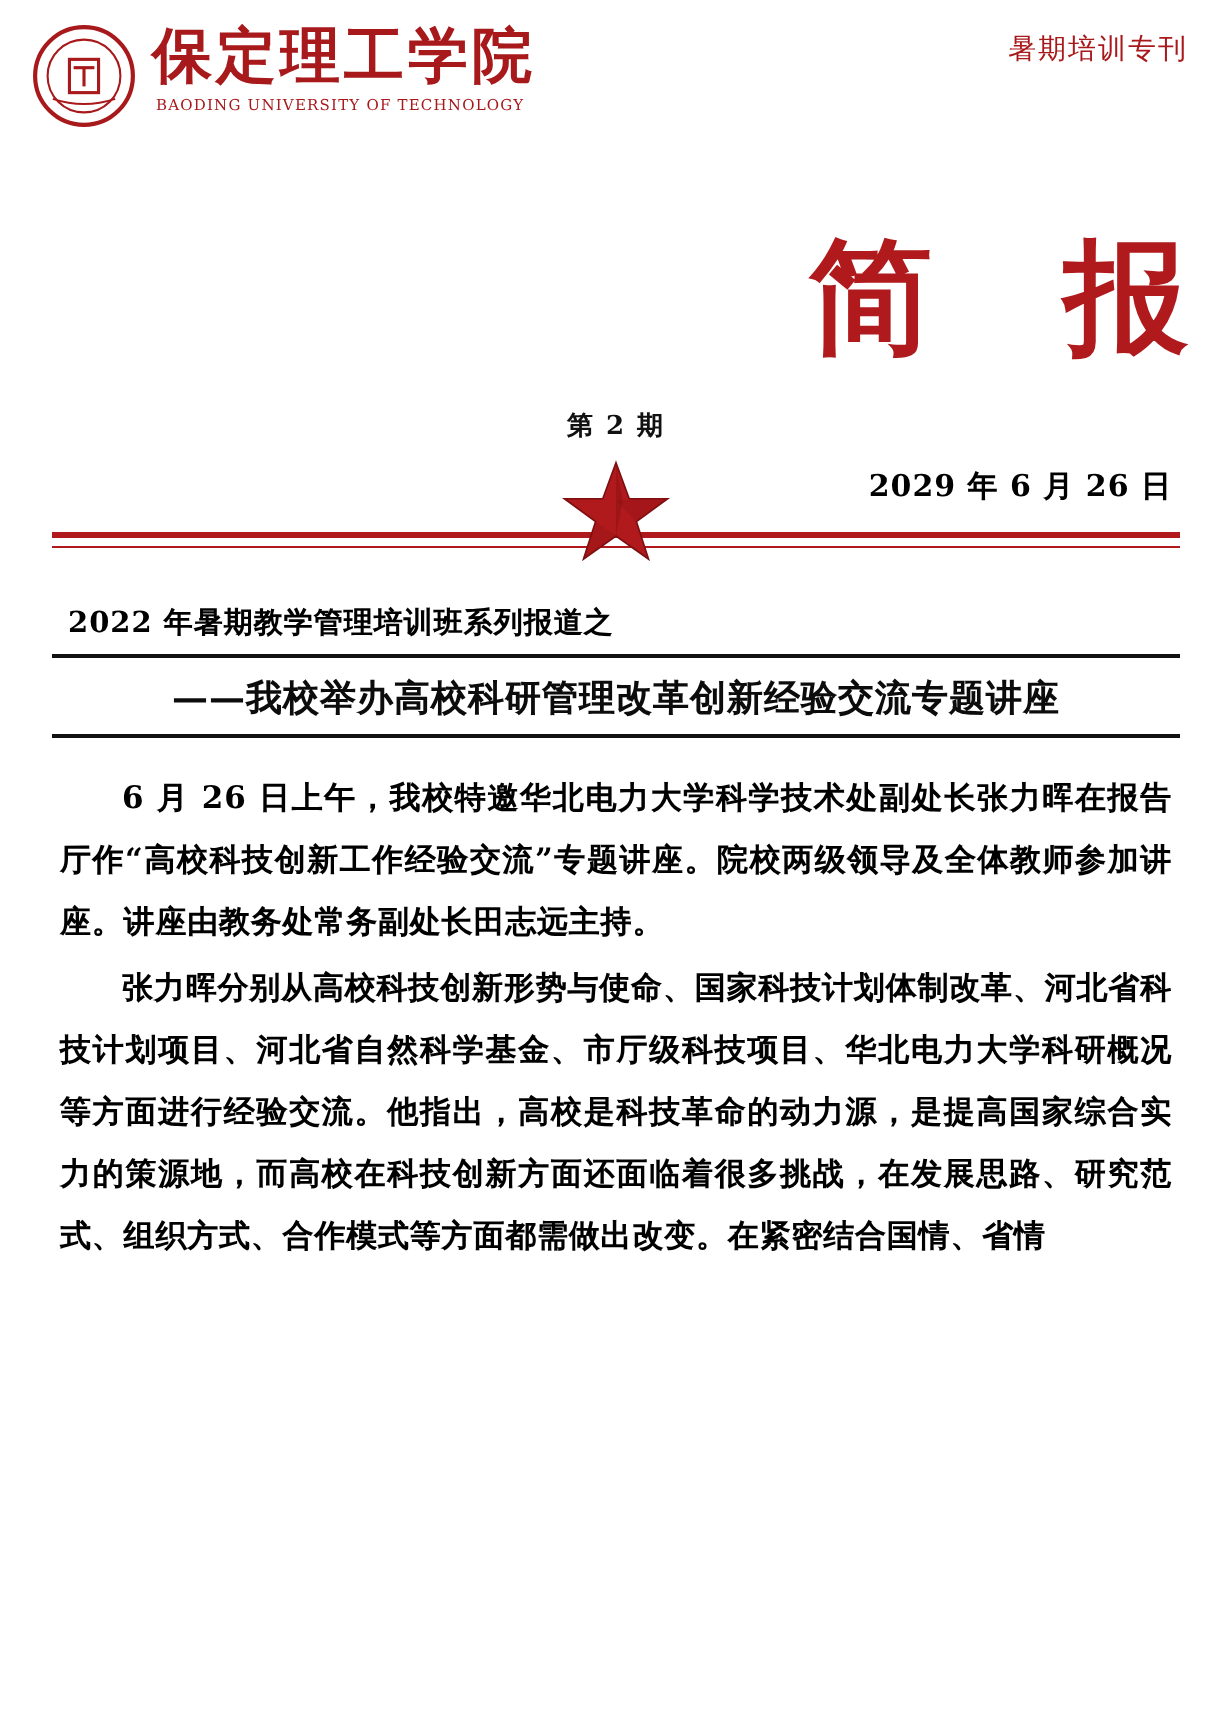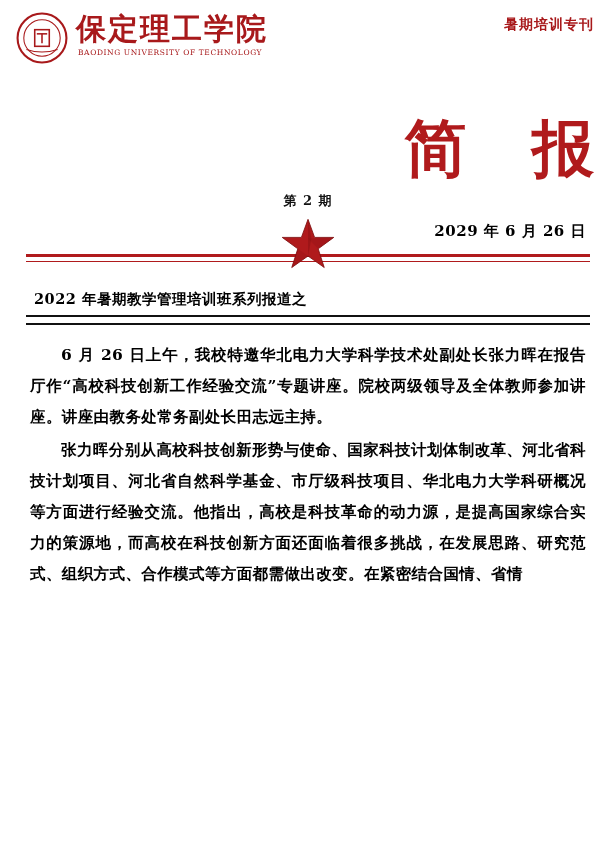--- a/index.html
+++ b/index.html
@@ -60,21 +60,21 @@
     letter-spacing: 0.6px;
     line-height: 10px;
     white-space: nowrap;
     padding-left: 2px;
   }
   .special-issue {
     position: absolute;
     right: 22px;
     top: 16px;
     font-size: 14px;
-    font-weight: bold;
+    font-weight: normal;
     color: #a8191b;
     letter-spacing: 1px;
     font-family: "DejaVu Serif", "Liberation Serif", serif;
   }
 
   
   .big-title {
     text-align: right;
     margin-top: 34px;
     font-size: 62px;
@@ -85,21 +85,21 @@
     line-height: 78px;
     font-family: "DejaVu Serif", "Liberation Serif", serif;
   }
 
   
   .issue-no {
     text-align: center;
     font-size: 13px;
     font-weight: bold;
     color: #111;
-    margin-top: 4px;
+    margin-top: 16px;
     letter-spacing: 1px;
   }
 
   .info-row {
     position: relative;
     height: 34px;
     margin-top: 4px;
     padding: 0 26px;
     box-sizing: border-box;
   }
@@ -240,20 +240,21 @@
       <polygon points="50,6 61.8,38.2 96,38.2 68.2,58.6 79,92 50,71.5 21,92 31.8,58.6 4,38.2 38.2,38.2" fill="#b01a1c" stroke="#7d0f11" stroke-width="1.5"></polygon>
       <polygon points="50,6 56,40 50,71.5 50,40" fill="#8e1214" opacity="0.55"></polygon>
       <polygon points="96,38.2 68.2,58.6 50,40" fill="#8e1214" opacity="0.35"></polygon>
       <polygon points="21,92 31.8,58.6 50,71.5" fill="#8e1214" opacity="0.3"></polygon>
     </svg>
   </div>
 
   <div class="series-line">2022 年暑期教学管理培训班系列报道之</div>
   <div class="series-underline"></div>
 
+  <div class="subheadline">——我校举办高校科研管理改革创新经验交流专题讲座</div>
   <div class="head-underline"></div>
 
   <div class="body-text">
     <p>6 月 26 日上午，我校特邀华北电力大学科学技术处副处长张力晖在报告厅作“高校科技创新工作经验交流”专题讲座。院校两级领导及全体教师参加讲座。讲座由教务处常务副处长田志远主持。</p>
     <p>张力晖分别从高校科技创新形势与使命、国家科技计划体制改革、河北省科技计划项目、河北省自然科学基金、市厅级科技项目、华北电力大学科研概况等方面进行经验交流。他指出，高校是科技革命的动力源，是提高国家综合实力的策源地，而高校在科技创新方面还面临着很多挑战，在发展思路、研究范式、组织方式、合作模式等方面都需做出改变。在紧密结合国情、省情</p>
   </div>
 
 </div>
 
 </body></html>

